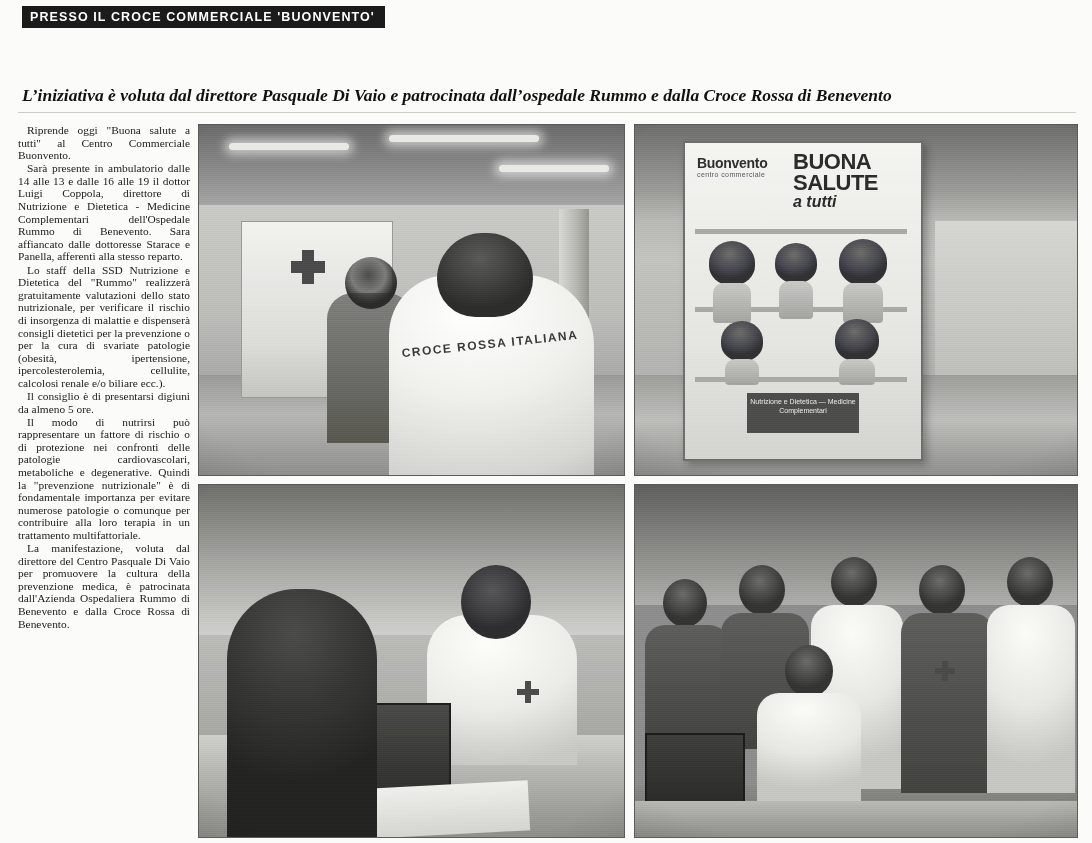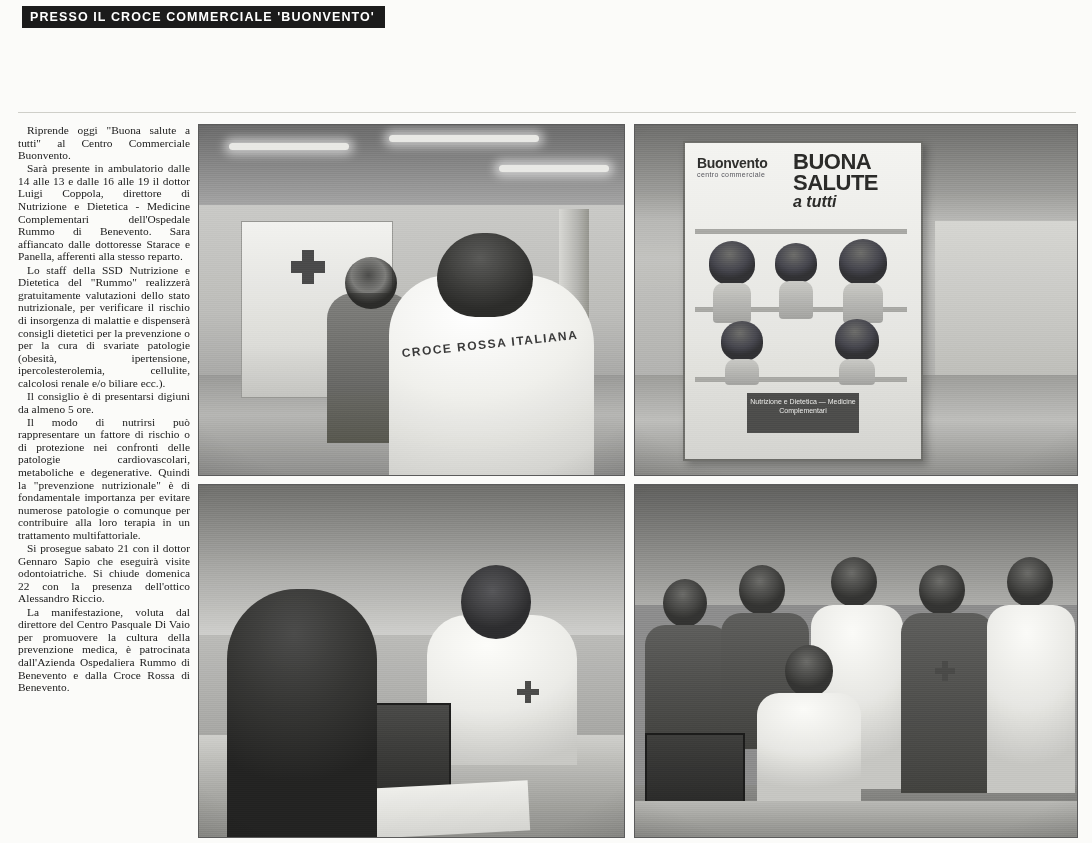--- a/index.html
+++ b/index.html
@@ -304,30 +304,30 @@
   }
 </style>
 </head>
 <body>
 
 <div class="page">
 
   <div class="kicker">PRESSO IL CROCE COMMERCIALE 'BUONVENTO'</div>
 
 
+  <div class="subhead">L’iniziativa è voluta dal direttore Pasquale Di Vaio e patrocinata dall’ospedale Rummo e dalla Croce Rossa di Benevento</div>
 
   <div class="rule"></div>
 
   <div class="bodycol">
     <p>Riprende oggi "Buona salute a tutti" al Centro Commerciale Buonvento.</p>
     <p>Sarà presente in ambulatorio dalle 14 alle 13 e dalle 16 alle 19 il dottor Luigi Coppola, direttore di Nutrizione e Dietetica - Medicine Complementari dell'Ospedale Rummo di Benevento. Sara affiancato dalle dottoresse Starace e Panella, afferenti alla stesso reparto.</p>
     <p>Lo staff della SSD Nutrizione e Dietetica del "Rummo" realizzerà gratuitamente valutazioni dello stato nutrizionale, per verificare il rischio di insorgenza di malattie e dispenserà consigli dietetici per la prevenzione o per la cura di svariate patologie (obesità, ipertensione, ipercolesterolemia, cellulite, calcolosi renale e/o biliare ecc.).</p>
     <p>Il consiglio è di presentarsi digiuni da almeno 5 ore.</p>
     <p>Il modo di nutrirsi può rappresentare un fattore di rischio o di protezione nei confronti delle patologie cardiovascolari, metaboliche e degenerative. Quindi la "prevenzione nutrizionale" è di fondamentale importanza per evitare numerose patologie o comunque per contribuire alla loro terapia in un trattamento multifattoriale.</p>
-    <p>Si prosegue sabato 21 con il dottor Gennaro Sapio che eseguirà visite odontoiatriche. Si chiude domenica 22 con la presenza dell'ottico Alessandro Riccio.</p>
     <p>La manifestazione, voluta dal direttore del Centro Pasquale Di Vaio per promuovere la cultura della prevenzione medica, è patrocinata dall'Azienda Ospedaliera Rummo di Benevento e dalla Croce Rossa di Benevento.</p>
   </div>
 
   <div class="photo" id="photo-crossroom">
     <div class="ph-layer p1-ceiling"></div>
     <div class="ph-layer p1-lightbar" style="left:30px; top:18px; width:120px;"></div>
     <div class="ph-layer p1-lightbar" style="left:190px; top:10px; width:150px;"></div>
     <div class="ph-layer p1-lightbar" style="left:300px; top:40px; width:110px;"></div>
     <div class="ph-layer p1-wall"></div>
     <div class="ph-layer p1-floor"></div>

